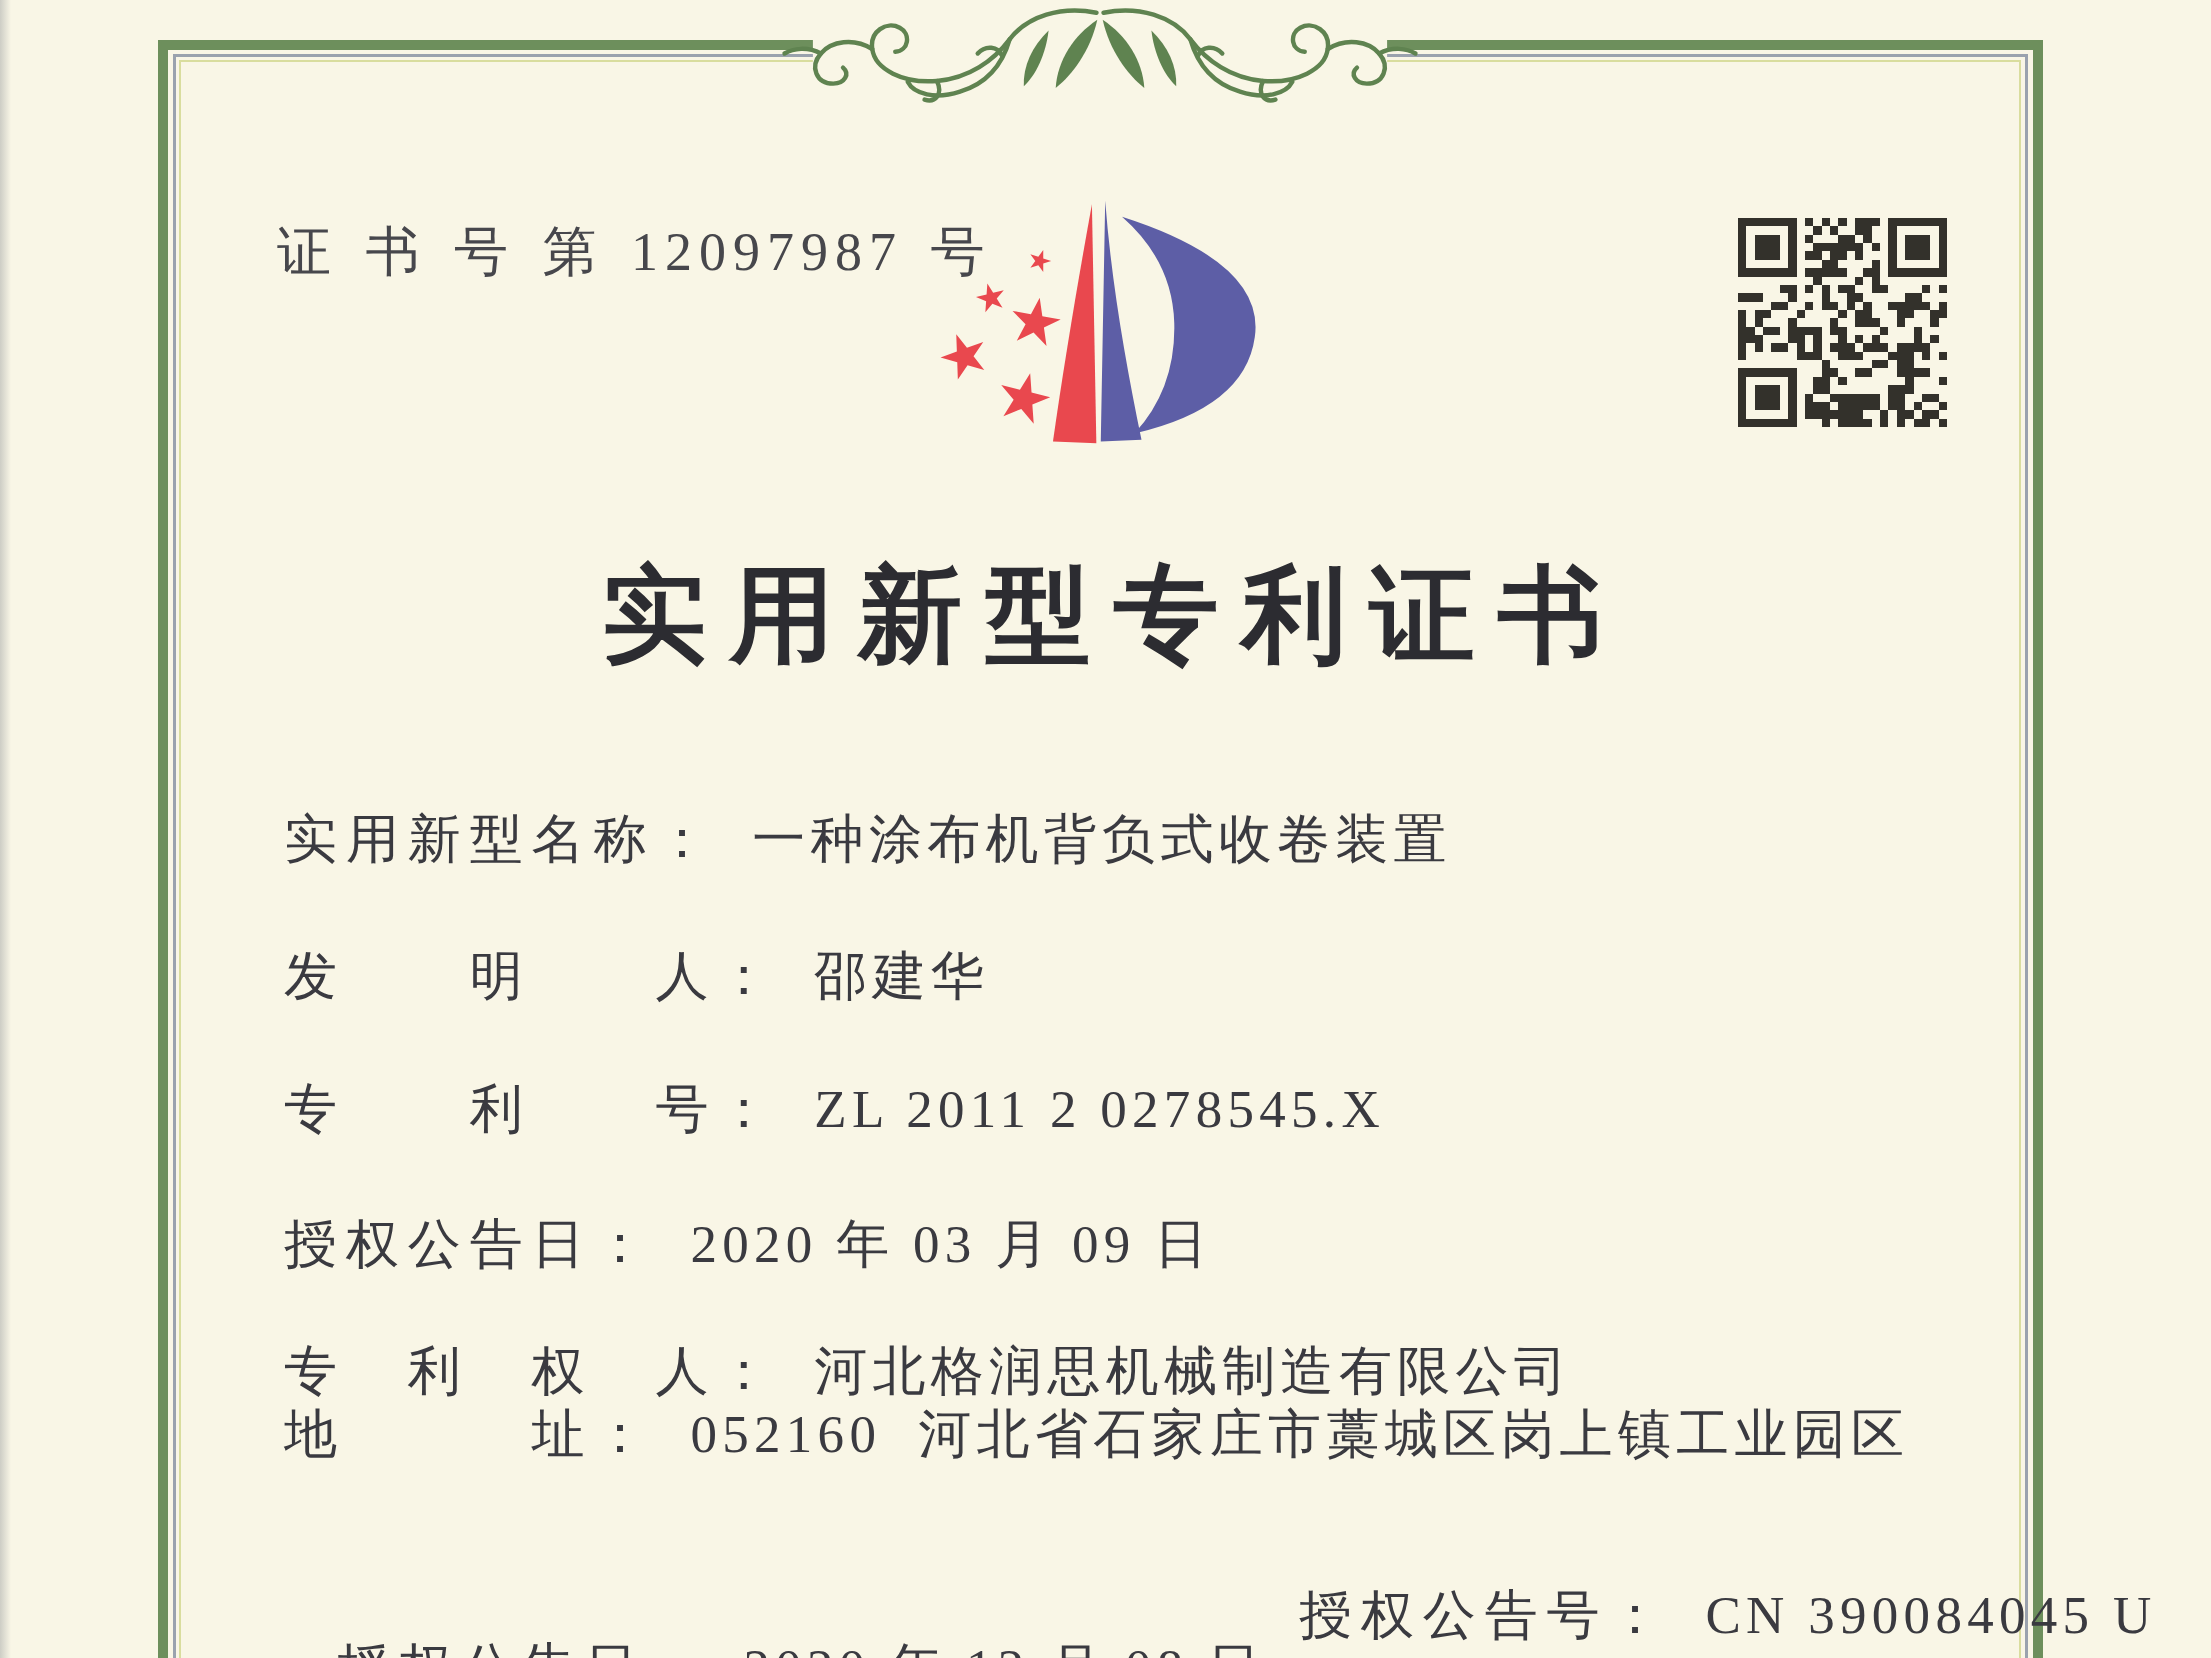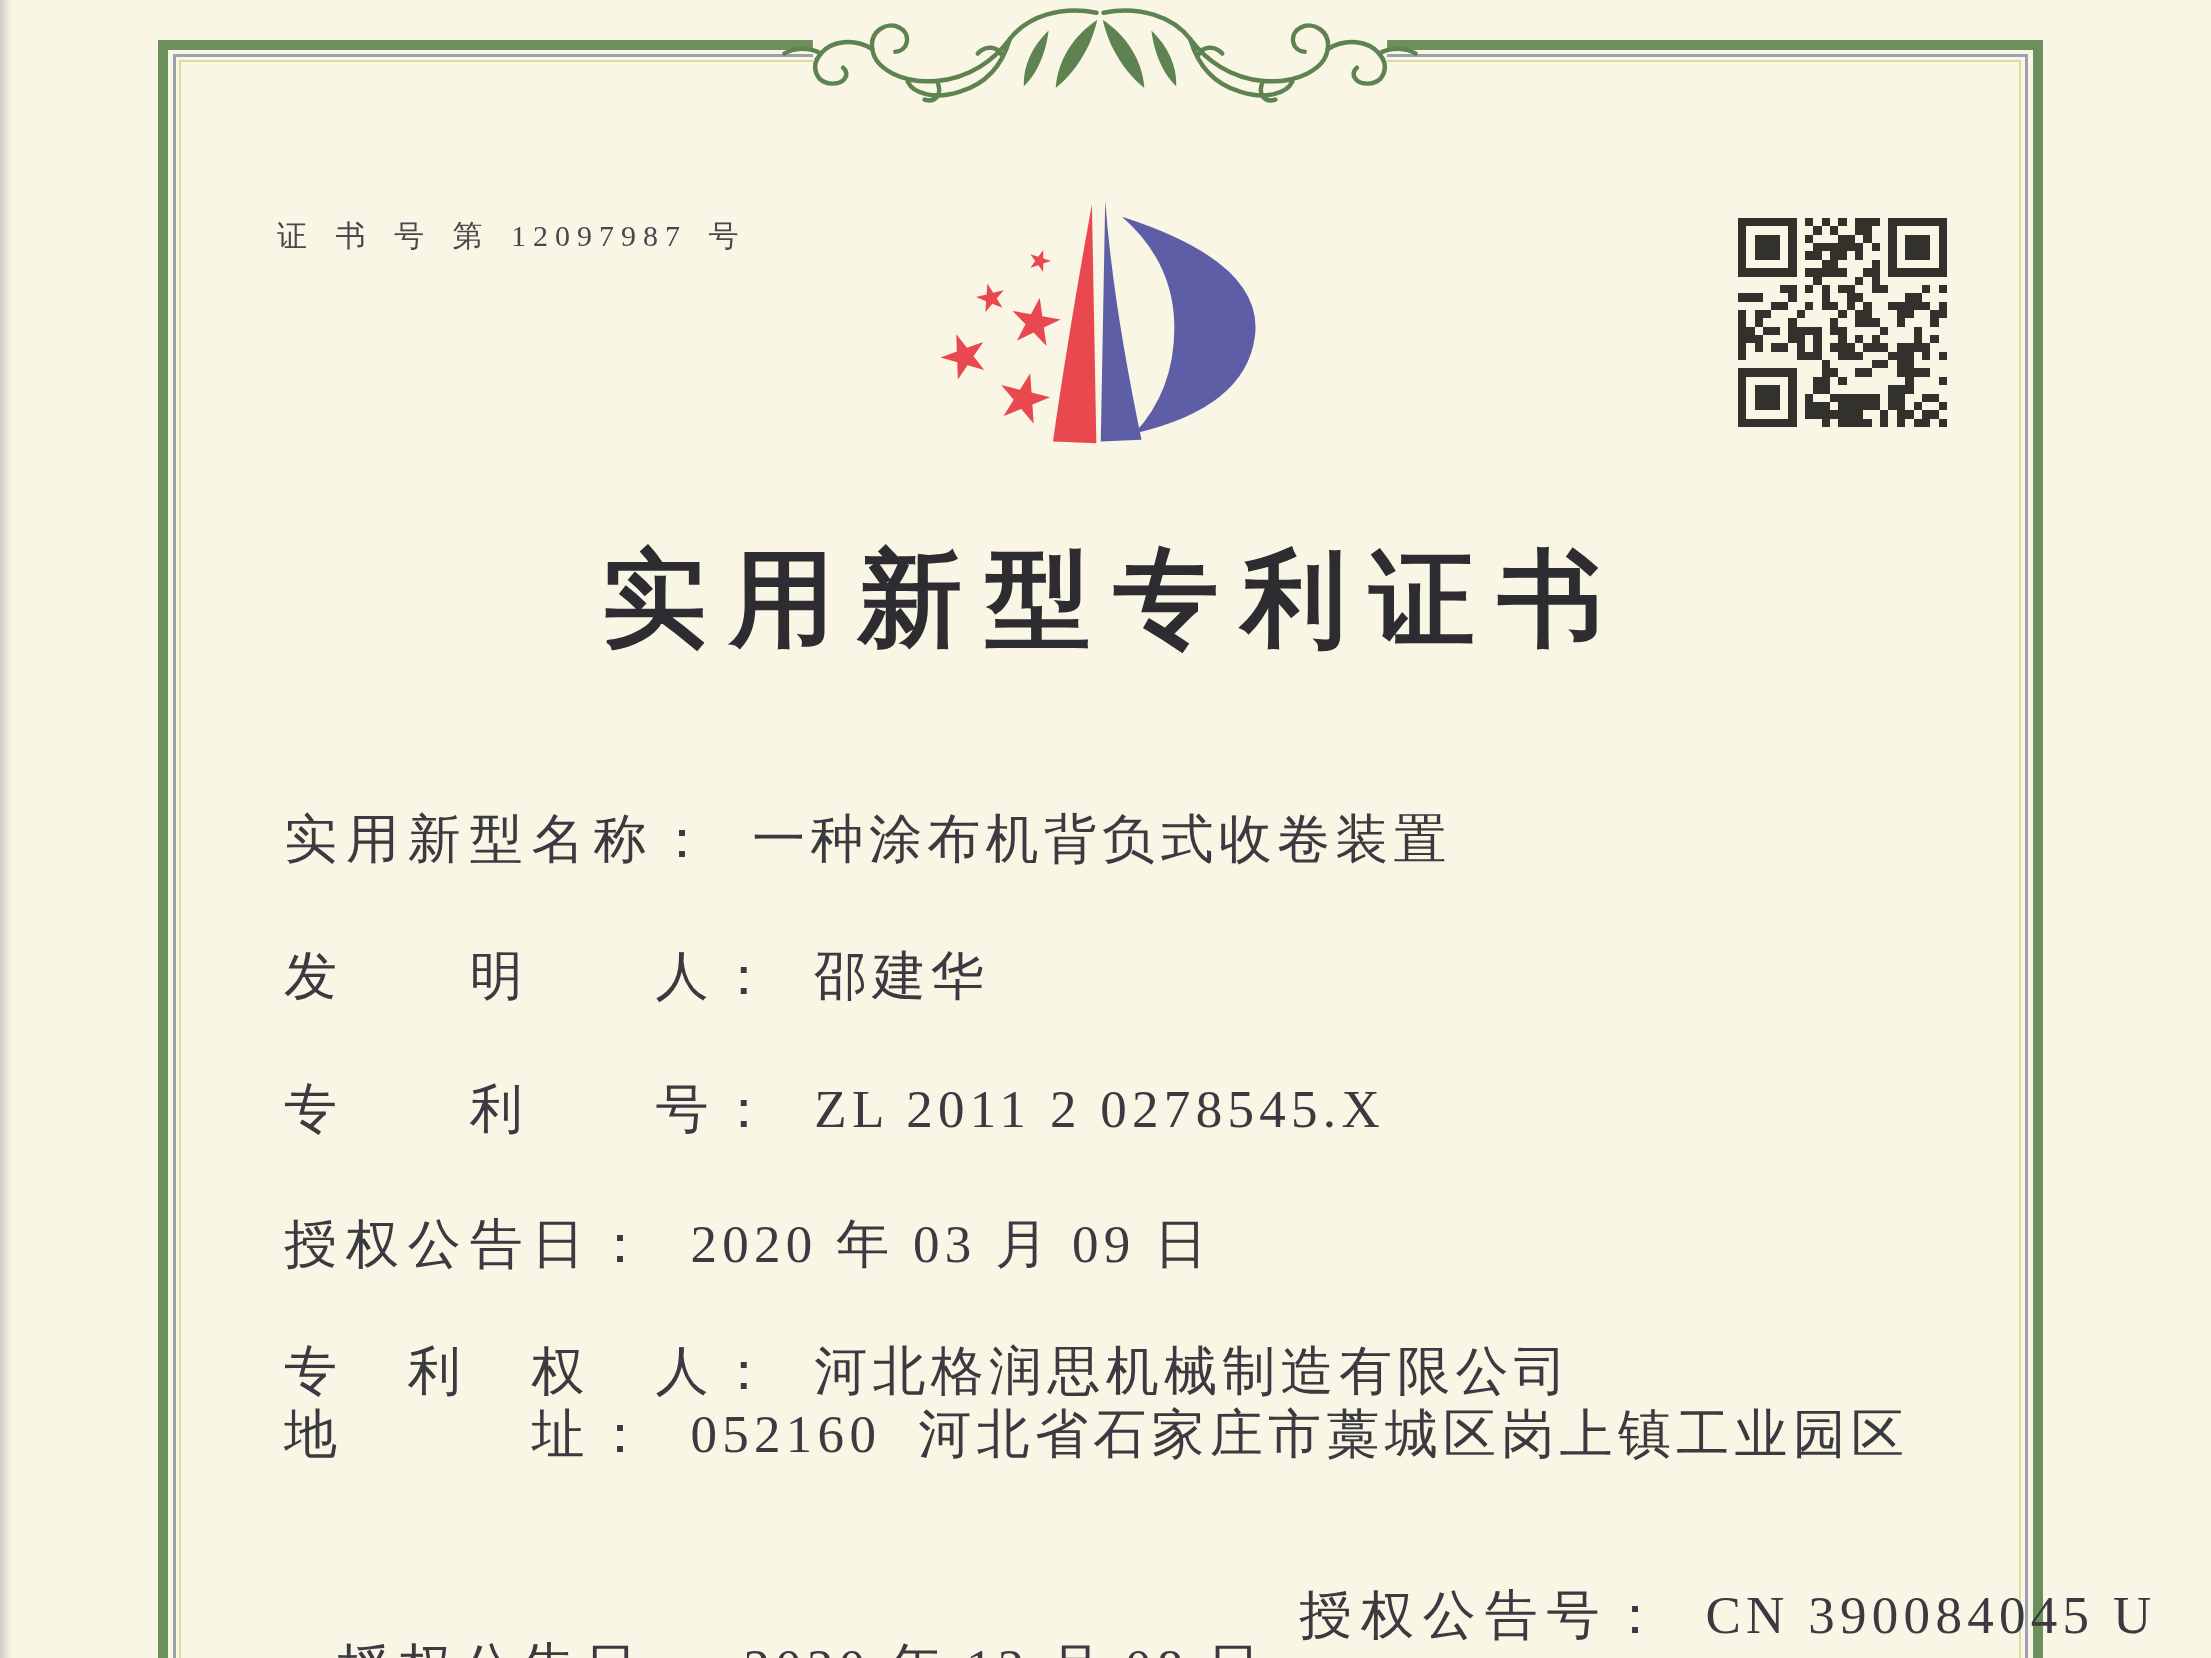--- a/index.html
+++ b/index.html
@@ -28,29 +28,29 @@
   .frame-inner{
     left:179px;top:60px;width:1842px;height:1685px;
     border:2.7px solid var(--border-olive,#d9dd9e);
   }
   .ornament{position:absolute;left:781px;top:1.8px;width:638px;height:103px;}
   .ornament .stroke{fill:none;stroke:var(--ornament-green,#5f8350);stroke-width:5;stroke-linecap:round;}
   .ornament .fill{fill:var(--ornament-green,#5f8350);stroke:none;}
 
   .cert-no{
     position:absolute;left:277px;top:216px;
-    font-size:30px;letter-spacing:7px;word-spacing:7px;
+    font-size:54px;letter-spacing:7px;word-spacing:7px;
     color:#47474c;white-space:pre;
   }
   .logo{position:absolute;left:913px;top:176px;width:372px;height:301px;}
   .qr{position:absolute;left:1738px;top:218px;width:209px;height:209px;}
   .qr svg{width:100%;height:100%;shape-rendering:crispEdges;}
 
   .title{
-    position:absolute;left:161px;right:168px;top:530px;margin:0;
+    position:absolute;left:161px;right:168px;top:530px;margin:16px;
     text-align:center;font-size:105px;font-weight:600;
     letter-spacing:23px;text-indent:23px;color:#2c2c31;
     white-space:nowrap;
   }
   .row{
     position:absolute;left:284px;right:195px;
     font-size:53px;line-height:53px;white-space:pre;
   }
   .lbl{letter-spacing:8.9px;}
   .val{letter-spacing:5.3px;margin-left:35px;}

